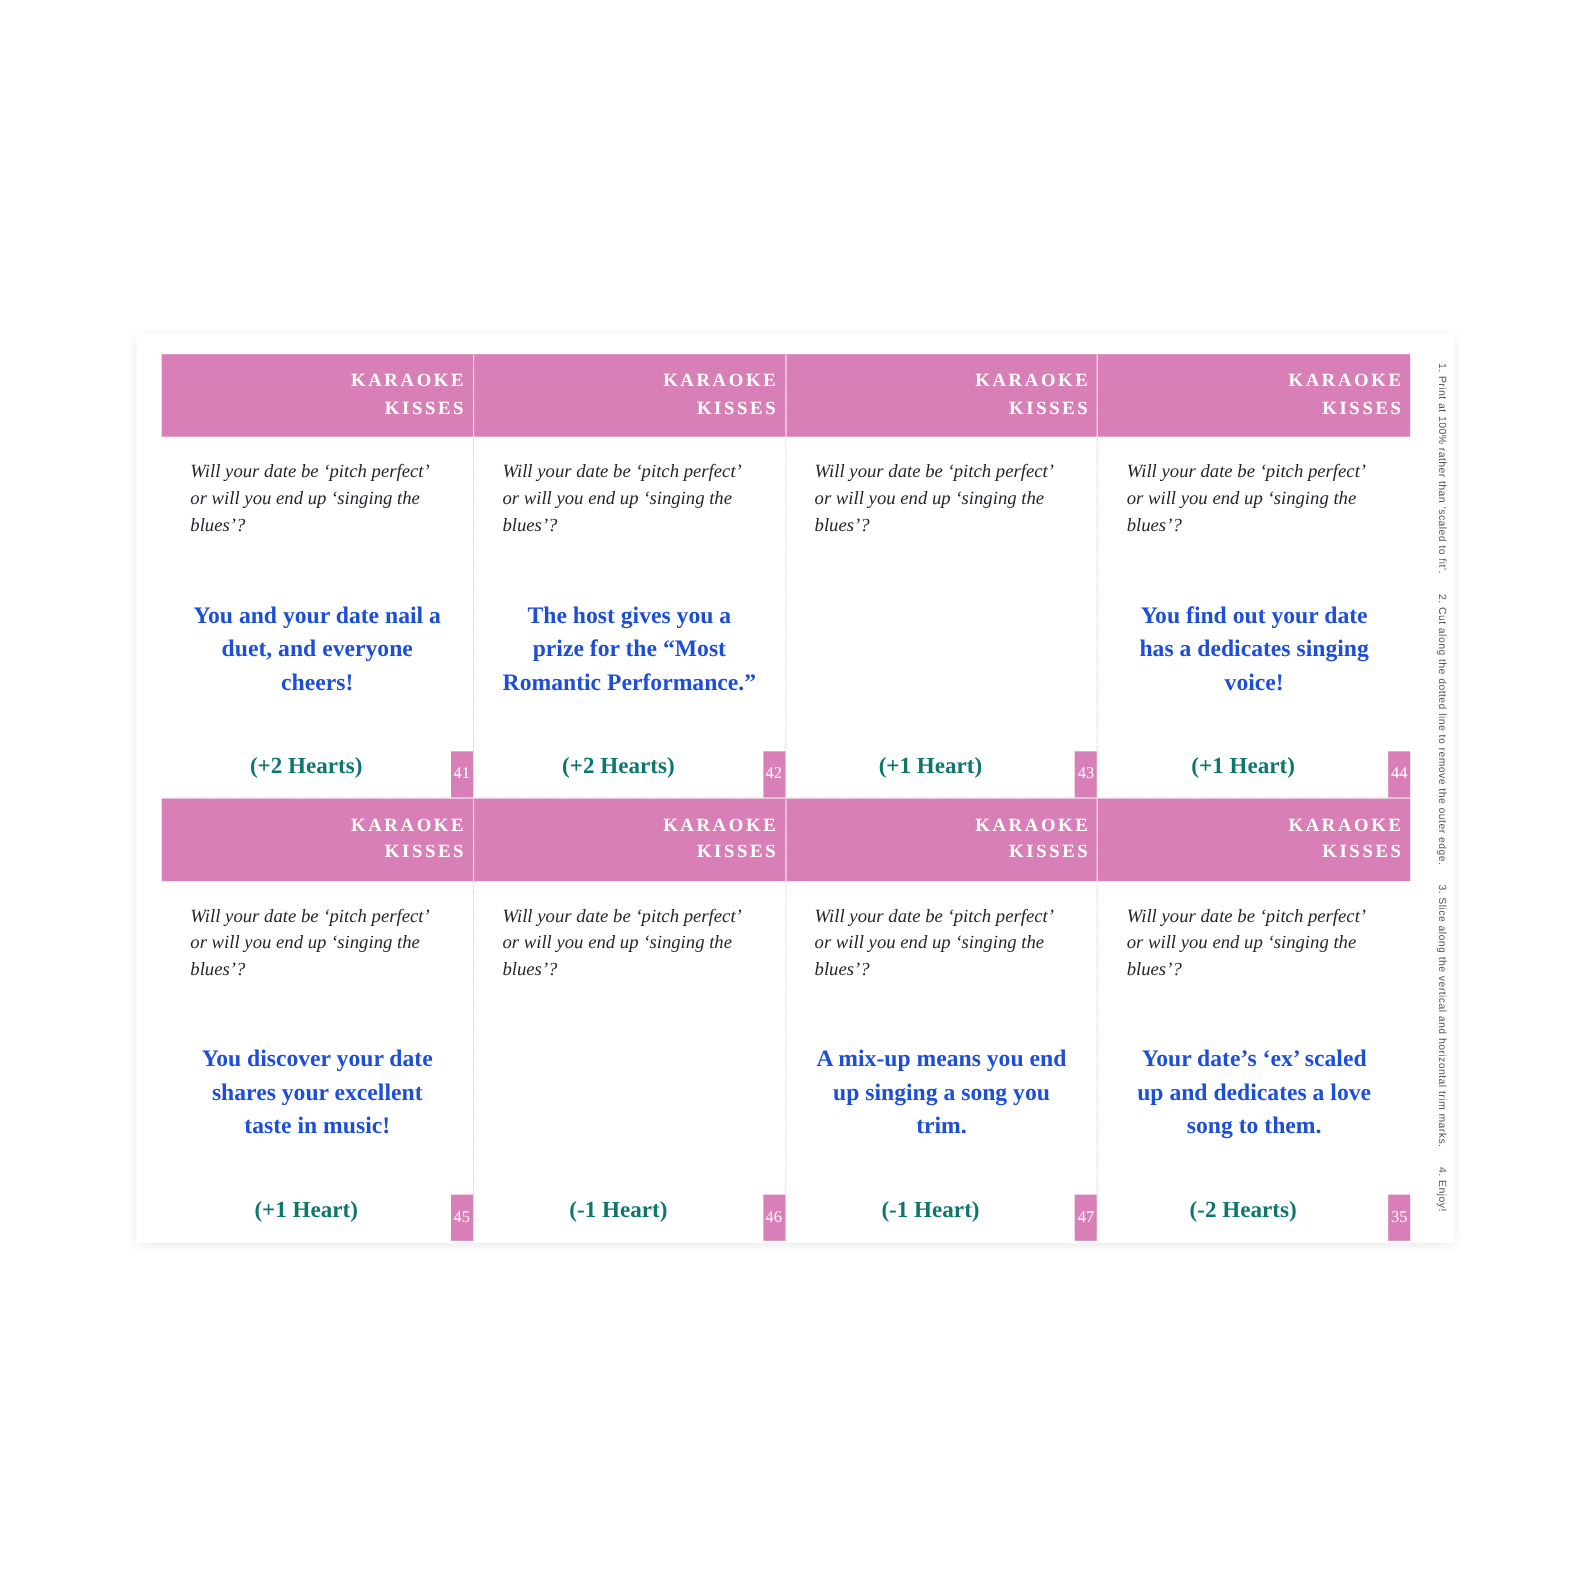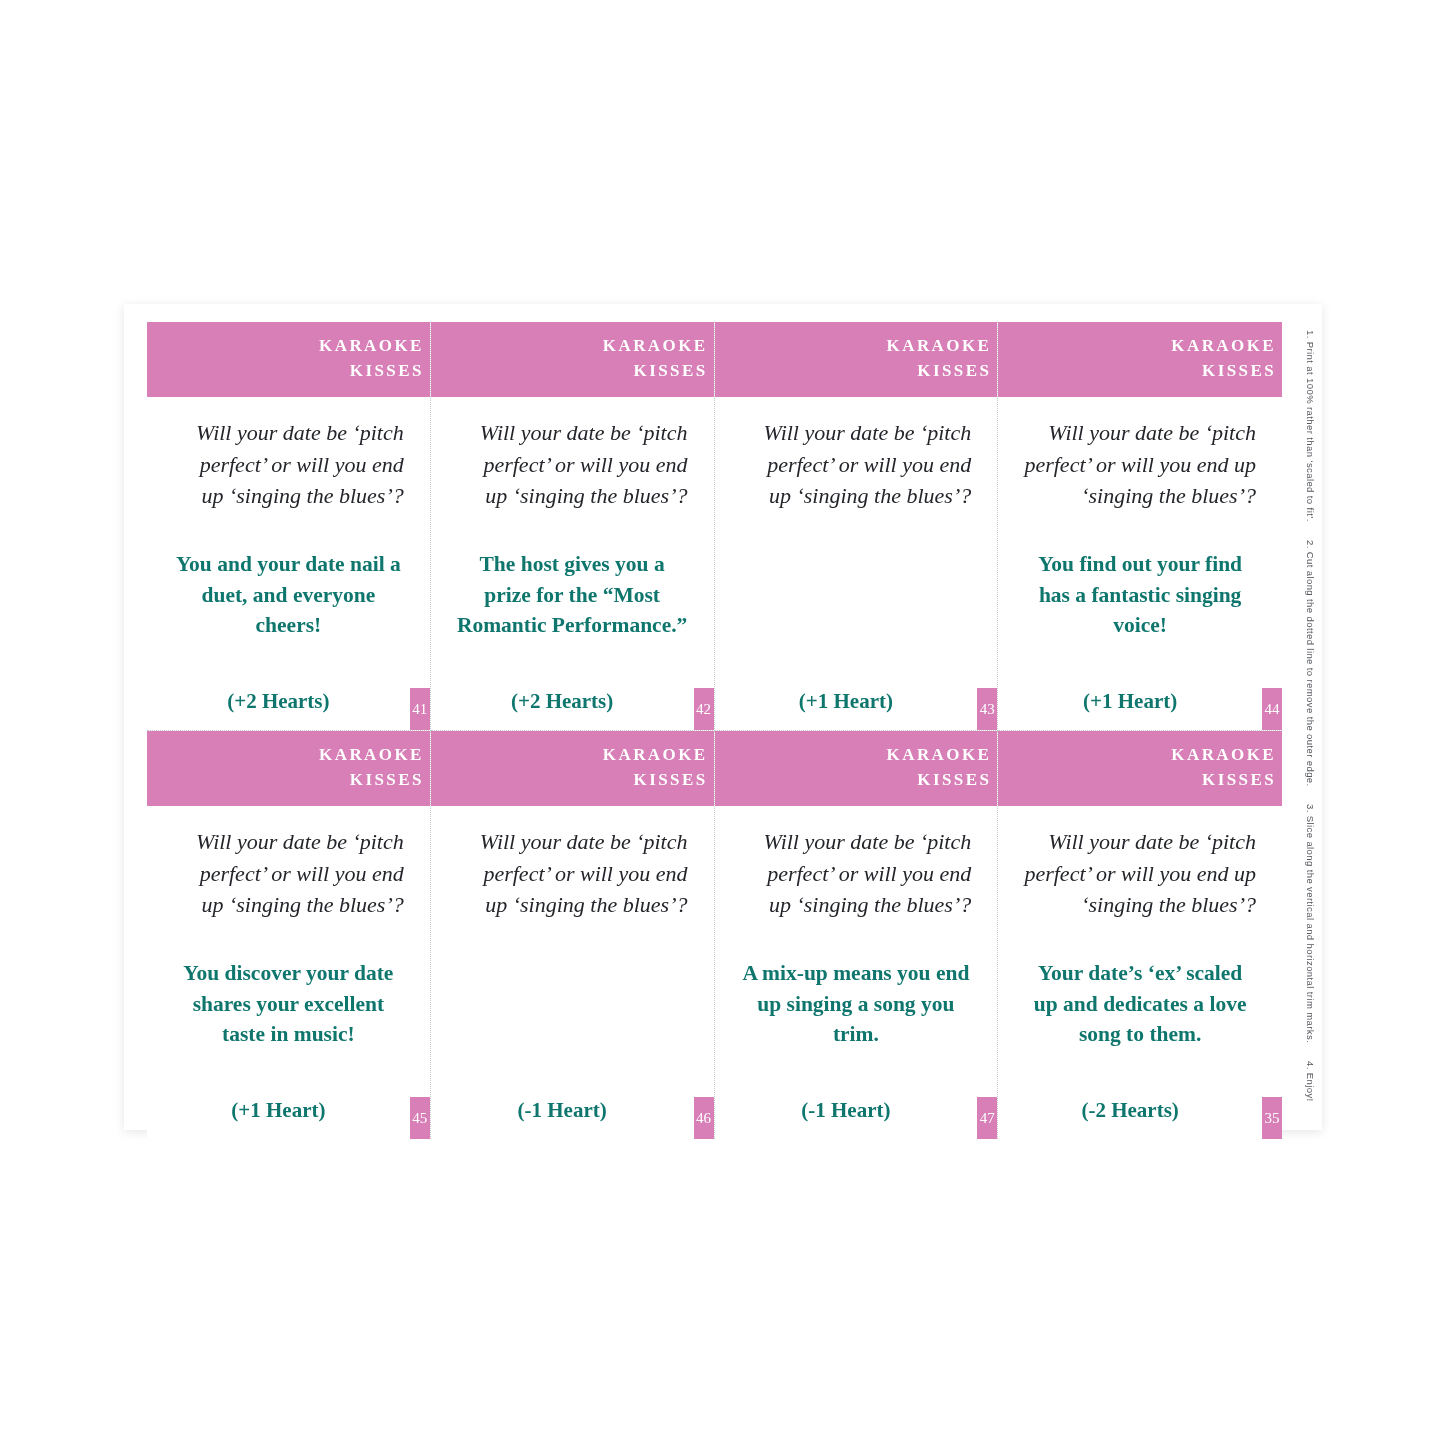--- a/index.html
+++ b/index.html
@@ -65,35 +65,35 @@
     flex: 1;
     padding: 20px 26px 0 26px;
     display: flex;
     flex-direction: column;
     box-sizing: border-box;
   }
 
   .prompt {
     font-family: "Liberation Serif", serif;
     font-style: italic;
-    font-size: 22px;
+    font-size: 17px;
     line-height: 1.42;
     color: #23252a;
-    text-align: right;
+    text-align: left;
     margin: 0 0 6px 0;
   }
 
   .outcome {
     font-family: "Liberation Serif", serif;
     font-weight: 700;
     font-size: 21.5px;
     line-height: 1.42;
-    color: #0f766e;
+    color: #1d4ed8;
     text-align: center;
-    margin-top: 32px;
+    margin-top: 48px;
   }
 
   .card-footer {
     padding: 0 26px 16px 26px;
     display: flex;
     align-items: flex-end;
     justify-content: center;
     position: relative;
     min-height: 52px;
   }
@@ -198,21 +198,21 @@
       </div>
     </div>
 
     <div class="card">
       <div class="card-header">
         <span>KARAOKE</span>
         <span class="l2">KISSES</span>
       </div>
       <div class="card-body">
         <p class="prompt">Will your date be ‘pitch perfect’ or will you end up ‘singing the blues’?</p>
-        <p class="outcome">You find out your find has a fantastic singing voice!</p>
+        <p class="outcome">You find out your date has a dedicates singing voice!</p>
       </div>
       <div class="card-footer">
         <div class="score">(+1 Heart)</div>
         <div class="card-number">44</div>
       </div>
     </div>
 
     <div class="card">
       <div class="card-header">
         <span>KARAOKE</span>

